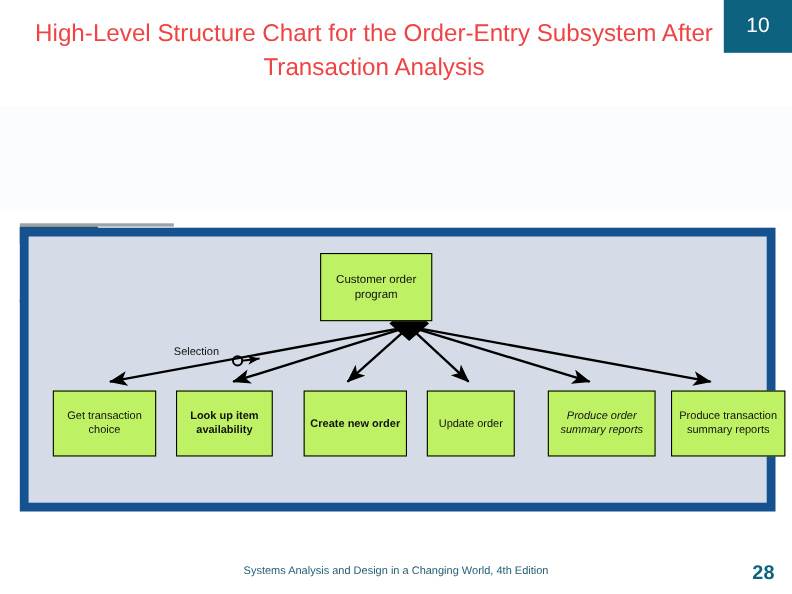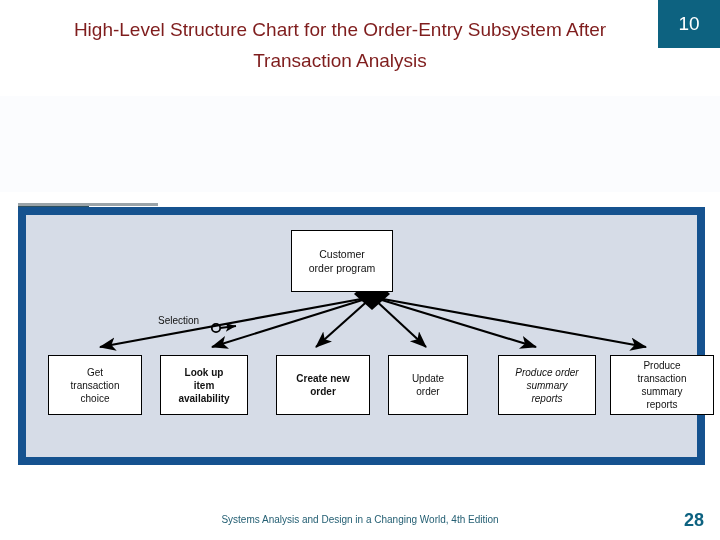--- a/index.html
+++ b/index.html
@@ -9,22 +9,22 @@
     font-family:"Liberation Sans", sans-serif;
     overflow:hidden;
     position:relative;
   }
 
   
   #slide-title{
     position:absolute;
     left:30px; top:14px; width:620px;
     text-align:center;
-    color:#7f1d1d;
-    font-size:19px;
+    color:#ef4444;
+    font-size:22px;
     line-height:31px;
     font-weight:400;
     letter-spacing:0px;
   }
 
   
   #page-badge{
     position:absolute;
     right:0px; top:0px;
     width:62px; height:48px;
@@ -80,29 +80,29 @@
   #diagram-canvas{
     position:relative;
     width:100%;height:100%;
     background:#d6dce7;
   }
   #diagram-svg{position:absolute;left:0;top:0;width:100%;height:100%;}
 
   
   .sc-box{
     position:absolute;
-    background:#ffffff;
+    background:#bef264;
     border:1.5px solid #000000;
     box-sizing:border-box;
     display:flex;align-items:center;justify-content:center;
     text-align:center;
     color:#111111;
     font-size:10px;
     line-height:13px;
-    padding:14px;
+    padding:1px;
   }
   #box-root{
     left:265px; top:15px; width:102px; height:62px;
     font-size:10.5px;line-height:14px;
   }
   .leaf-box{top:140px;height:60px;}
 
   
   #selection-label{
     position:absolute;

